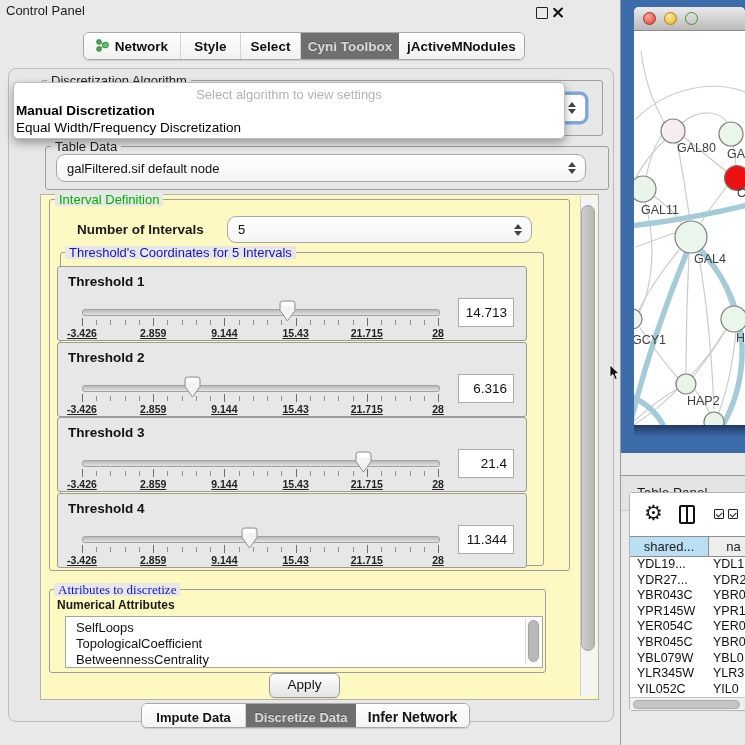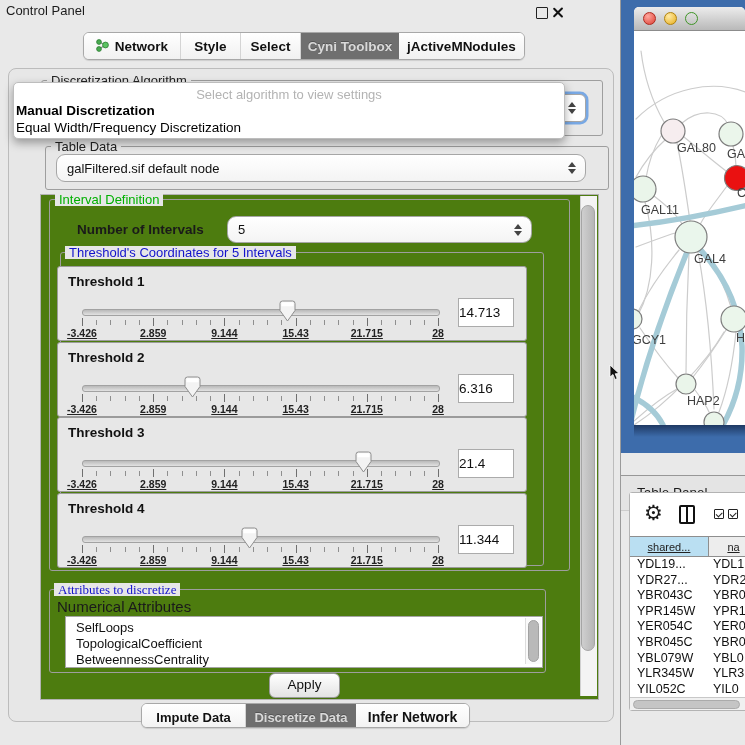--- a/index.html
+++ b/index.html
@@ -26,36 +26,36 @@
   .groupbox{position:absolute;border:1px solid #9e9e9e;border-radius:3px;}
   .group-title{position:absolute;background:#e7e7e7;padding:0 4px;font-size:13px;line-height:13px;}
   .gt-plain{color:#222;} .gt-green{color:#00b000;} .gt-blue{color:#1212cc;}
   
   .combo{position:absolute;background:linear-gradient(#ffffff,#f4f4f4);border:1px solid #a6a6a6;border-radius:9px;
     box-sizing:border-box;display:flex;align-items:center;padding-left:10px;font-size:13px;color:#111;}
   .spinner{position:absolute;right:9px;top:50%;transform:translateY(-50%);width:8px;height:12px;}
   .spinner::before{content:"";position:absolute;left:0;top:0;border-left:4px solid transparent;border-right:4px solid transparent;border-bottom:5px solid #444;}
   .spinner::after{content:"";position:absolute;left:0;bottom:0;border-left:4px solid transparent;border-right:4px solid transparent;border-top:5px solid #444;}
   
-  #viewport{left:40px;top:194px;width:557px;height:504px;border:1px solid #b3b3b3;background:#4d7c0f;}
+  #viewport{left:40px;top:194px;width:557px;height:504px;border:1px solid #b3b3b3;background:#fef9c3;}
   #main-scrollbar{left:580px;top:196px;width:16px;height:500px;background:#f4f4f4;border-left:1px solid #d0d0d0;}
   #main-scroll-thumb{left:581px;top:205px;width:14px;height:446px;border-radius:7px;
     background:linear-gradient(to right,#cfcfcf,#b6b6b6);border:1px solid #a5a5a5;box-sizing:border-box;}
   
   .threshold-box{position:absolute;left:64px;width:468px;height:73px;border:1px solid #9b9b9b;border-radius:3px;background:#e7e7e7;}
   .th-title{position:absolute;left:10px;top:7px;font-weight:700;font-size:13.5px;color:#111;}
   .th-track{position:absolute;left:24px;top:42px;width:356px;height:5px;border-radius:3px;
     background:linear-gradient(#b9b9b9,#e2e2e2);border:1px solid #a2a2a2;}
   .th-thumb{position:absolute;top:33px;width:17px;height:22px;margin-left:-8px;}
   .th-ticks{position:absolute;left:24px;top:53px;width:357px;height:5px;
     background:repeating-linear-gradient(to right,#8f8f8f 0 1px,transparent 1px 14.24px);}
   .th-majtick{position:absolute;top:51px;width:1px;height:8px;background:#6f6f6f;}
   .th-label{position:absolute;top:60px;transform:translateX(-50%);font-size:10.5px;font-weight:700;color:#222;white-space:nowrap;text-decoration:underline;}
   .th-value{position:absolute;left:400px;top:31px;width:56px;height:29px;background:#fff;border:1px solid #ababab;
-    box-sizing:border-box;font-size:13.5px;line-height:27px;padding-right:6px;color:#111;}
+    box-sizing:border-box;text-align:right;font-size:13.5px;line-height:27px;padding-right:6px;color:#111;}
   .attr-item{height:16px;line-height:16px;padding-left:10px;font-size:13px;color:#111;white-space:nowrap;}
   #attr-scroll{position:absolute;right:1px;top:1px;width:15px;height:46px;background:#fafafa;border-left:1px solid #ddd;}
   #attr-thumb{position:absolute;left:2px;top:2px;width:11px;height:42px;border-radius:6px;background:#b9b9b9;border:1px solid #a2a2a2;box-sizing:border-box;}
   
   #apply-btn{left:268px;top:672px;width:69px;height:23px;border:1px solid #9a9a9a;border-radius:6px;
     background:linear-gradient(#ffffff,#e3e3e3);text-align:center;line-height:22px;font-size:13.5px;color:#111;box-shadow:0 1px 1px rgba(0,0,0,.1);}
   #bottom-tabs{left:141px;top:703px;width:327px;height:23px;background:#fcfcfc;border:1px solid #a8a8a8;
     border-radius:6px;display:flex;overflow:hidden;box-shadow:0 1px 1px rgba(0,0,0,.12);}
   
   #algo-popup{left:13px;top:82px;width:550px;height:55px;background:#fff;border:1px solid #bdbdbd;border-radius:5px;
@@ -83,21 +83,21 @@
   #tp-title{left:16px;top:9px;font-size:13.5px;color:#1c1c1c;}
   #tp-container{left:8px;top:492px;width:130px;height:219px;background:#fff;border:1px solid #b3b3b3;border-radius:3px;box-sizing:border-box;}
   #tp-toolbar{left:0;top:0;width:100%;height:43px;background:#fff;}
   #gear-icon{left:14px;top:8px;font-size:21px;color:#1a1a1a;line-height:24px;}
   #split-icon{left:49px;top:12px;width:16px;height:19px;border:2px solid #111;border-radius:2px;box-sizing:border-box;}
   #split-icon::before{content:"";position:absolute;left:5px;top:0;width:2px;height:15px;background:#111;}
   .cb-icon{position:absolute;top:16px;width:10px;height:10px;border:1.7px solid #222;border-radius:1px;box-sizing:border-box;}
   .cb-icon::before{content:"";position:absolute;left:1px;top:2px;width:5px;height:2.5px;border-left:1.7px solid #222;border-bottom:1.7px solid #222;transform:rotate(-45deg);}
   #cb1{left:84px;} #cb2{left:98px;}
   #tp-headrow{left:0;top:43px;width:100%;height:21px;border-top:1px solid #8e8e8e;border-bottom:1px solid #8e8e8e;box-sizing:border-box;display:flex;}
-  .tp-hcell{height:100%;box-sizing:border-box;font-size:11px;color:#222;display:flex;align-items:center;justify-content:center;overflow:hidden;white-space:nowrap;text-decoration:underline;}
+  .tp-hcell{height:100%;box-sizing:border-box;font-size:13px;color:#222;display:flex;align-items:center;justify-content:center;overflow:hidden;white-space:nowrap;}
   #tp-hcell-0{width:79px;background:#badff2;border-right:1px solid #8e8e8e;}
   #tp-hcell-1{flex:1;background:#ededed;}
   #tp-rows{left:0;top:64px;width:100%;height:140px;overflow:hidden;}
   .tp-row{height:15.6px;display:flex;font-size:12.5px;color:#111;}
   .tp-c0{width:79px;padding-left:7px;box-sizing:border-box;overflow:hidden;white-space:nowrap;}
   .tp-c1{flex:1;padding-left:4px;overflow:hidden;white-space:nowrap;}
   #tp-hscroll{left:0px;top:204px;width:128px;height:13px;background:#f0f0f0;border-top:1px solid #c8c8c8;box-sizing:border-box;}
   #tp-hthumb{left:3px;top:2px;width:107px;height:9px;border-radius:5px;background:#c5c5c5;border:1px solid #ababab;box-sizing:border-box;}
   
   #cursor{left:609px;top:365px;z-index:90;}
@@ -256,21 +256,21 @@
               <span class="th-label" style="left: 308.8px;">21.715</span>
               <div class="th-majtick" style="left: 380px;"></div>
               <span class="th-label" style="left: 380px;">28</span>
             </div>
           </div>
       </div>
     </div>
 
     <div class="groupbox" style="left:8px;top:394px;width:495px;height:82px;">
       <span class="group-title gt-blue" style="left:4px;top:-7px;font-family:Liberation Serif, serif;">Attributes to discretize</span>
-      <span class="abs" style="left:7px;top:8px;font-weight:400;font-size:15px;">Numerical Attributes</span>
+      <span class="abs" style="left:7px;top:8px;font-weight:700;font-size:12px;">Numerical Attributes</span>
       <div class="abs" style="left:15px;top:26px;width:476px;height:50px;background:#fff;border:1px solid #a5a5a5;overflow:hidden;">
         <div id="attr-items" style="padding-top:3px;">
             <div class="attr-item">SelfLoops</div>
             <div class="attr-item">TopologicalCoefficient</div>
             <div class="attr-item">BetweennessCentrality</div>
           </div>
         <div id="attr-scroll">
           <div id="attr-thumb"></div>
         </div>
       </div>

